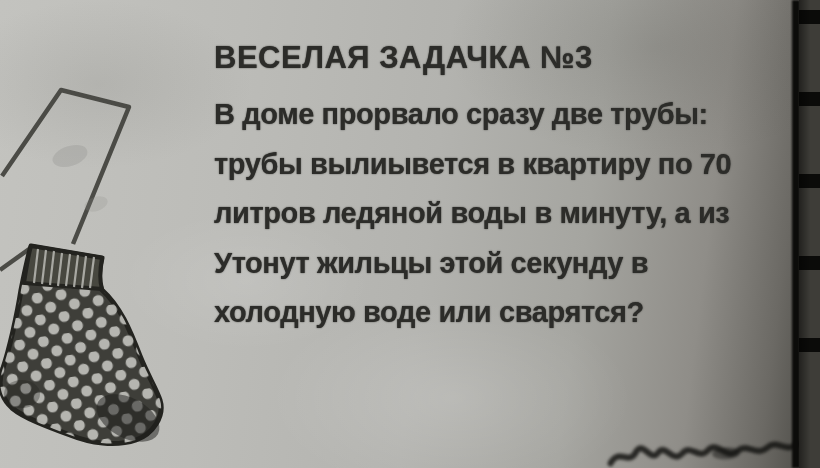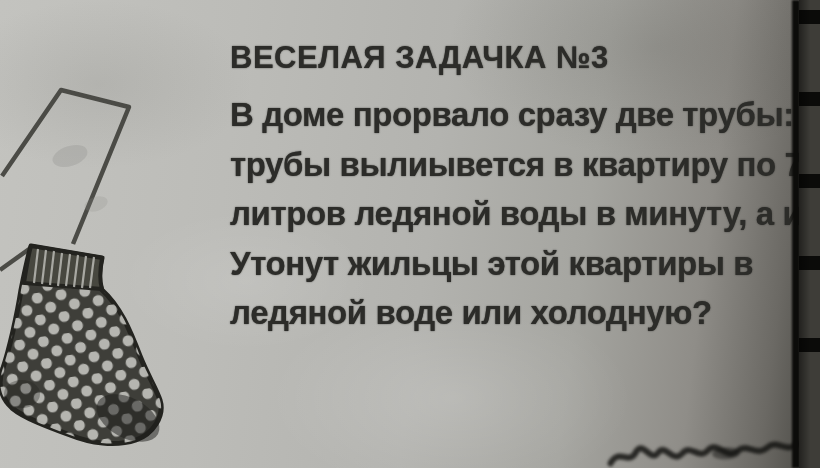--- a/index.html
+++ b/index.html
@@ -35,31 +35,31 @@
         #0b0b09 68px, #0b0b09 82px),
       #3e3d38;
     background-position:0 -58px;
   }
   .next-page::after{
     content:"";position:absolute;inset:0;
     background:linear-gradient(to right, rgba(0,0,0,.45), rgba(0,0,0,0) 55%);
   }
 
   .text-block{
-    position:absolute;left:230px;top:40px;width:566px;
+    position:absolute;left:214px;top:40px;width:566px;
     color:#2c2c29;
     filter:blur(.45px);
   }
   .headline{
     font-size:31px;font-weight:700;letter-spacing:.5px;
     margin:0 0 14px 0;
     text-shadow:0 0 1.5px rgba(35,35,32,.9);
   }
   .bodyline{
-    font-size:33px;font-weight:700;line-height:49.5px;
+    font-size:29px;font-weight:700;line-height:49.5px;
     letter-spacing:-.4px;white-space:nowrap;
     text-shadow:0 0 1.5px rgba(35,35,32,.85);
   }
 
   .sock-svg{position:absolute;left:0;top:76px;width:212px;height:392px;filter:blur(.5px);}
   .handwriting-svg{
     position:absolute;left:606px;top:434px;width:214px;height:34px;
     filter:blur(1.4px);transform:rotate(-3deg);
   }
 </style>
@@ -122,22 +122,22 @@
         <line x1="94" y1="181" x2="90" y2="212"></line>
       </g>
     </g>
   </svg>
 
   <div class="text-block">
     <h1 class="headline">ВЕСЕЛАЯ ЗАДАЧКА №3</h1>
     <div class="bodyline">В доме прорвало сразу две трубы:</div>
     <div class="bodyline">трубы вылиывется в квартиру по 70</div>
     <div class="bodyline">литров ледяной воды в минуту, а из</div>
-    <div class="bodyline">Утонут жильцы этой квартиры в</div>
-    <div class="bodyline">ледяной воде или холодную?</div>
+    <div class="bodyline">Утонут жильцы этой секунду в</div>
+    <div class="bodyline">холодную воде или сварятся?</div>
   </div>
 
   <svg class="handwriting-svg" viewBox="0 0 214 34">
     <path d="M 4,24 C 14,8 22,28 30,14 C 38,2 44,26 52,16
              C 60,6 66,28 76,18 C 86,8 92,26 102,16
              C 112,6 120,28 132,18 C 142,10 150,26 162,16
              C 172,8 180,24 192,14 L 210,20" fill="none" stroke="#141412" stroke-width="6" stroke-linecap="round" opacity=".85"></path>
     <ellipse cx="120" cy="20" rx="14" ry="6" fill="#141412" opacity=".5"></ellipse>
   </svg>
 

